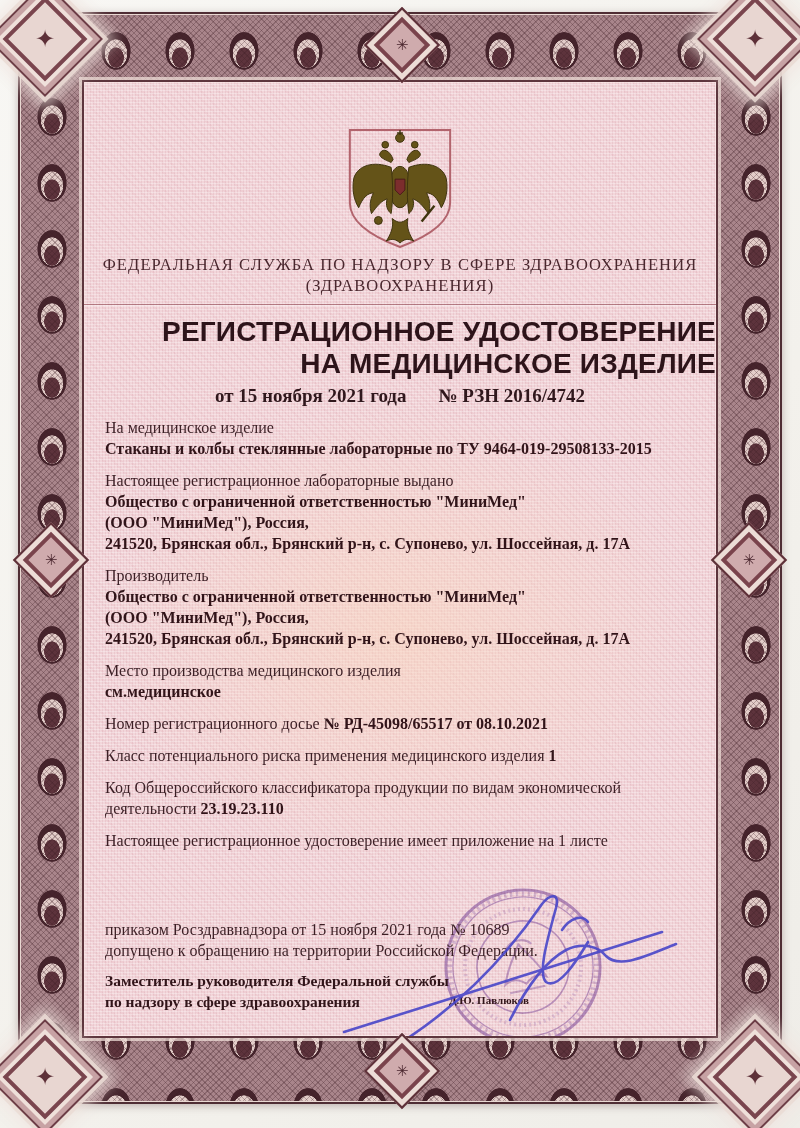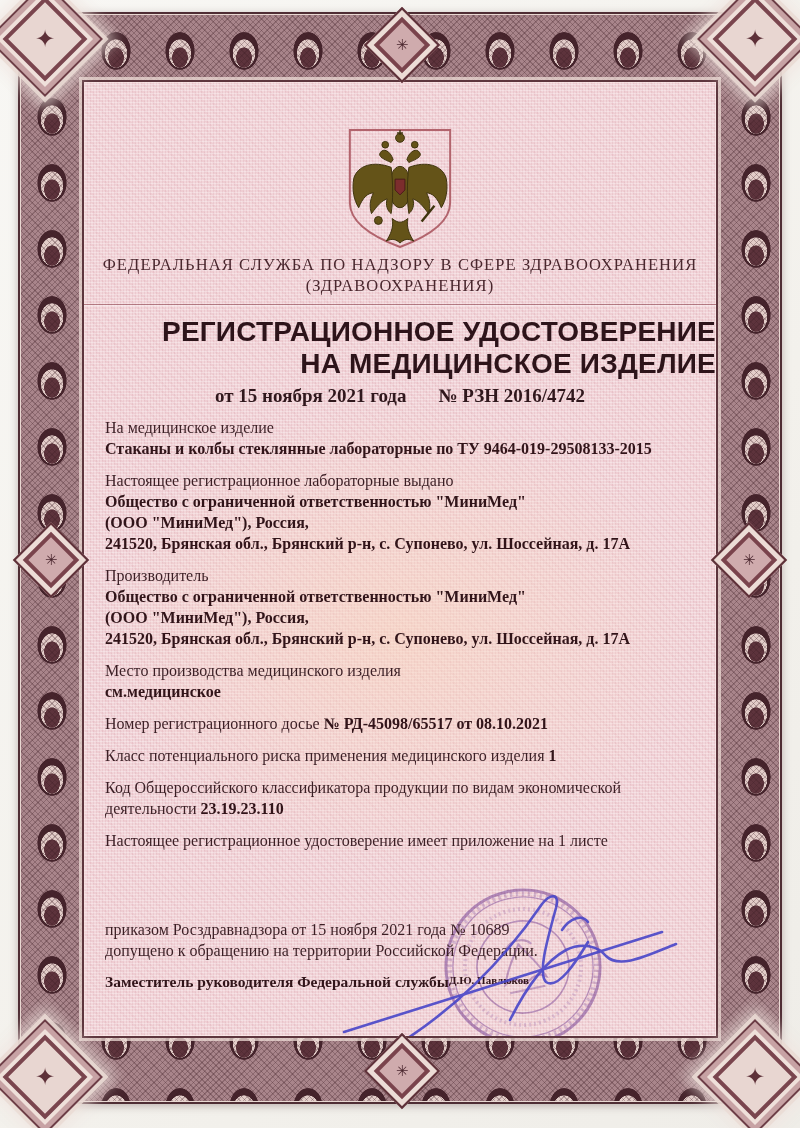--- a/index.html
+++ b/index.html
@@ -195,20 +195,21 @@
           <div class="grp">Настоящее регистрационное удостоверение имеет приложение на 1 листе</div>
 
           <div class="order">
             <div>приказом Росздравнадзора от 15 ноября 2021 года № 10689</div>
             <div>допущено к обращению на территории Российской Федерации.</div>
           </div>
 
           <div class="sign-row">
             <div class="sign-pos">
               <div>Заместитель руководителя Федеральной службы</div>
+              <div>по надзору в сфере здравоохранения</div>
             </div>
             <div class="sign-name">Д.Ю. Павлюков</div>
           </div>
         </div>
 
       </div>
     </div>
   </div>
 </div>
 

